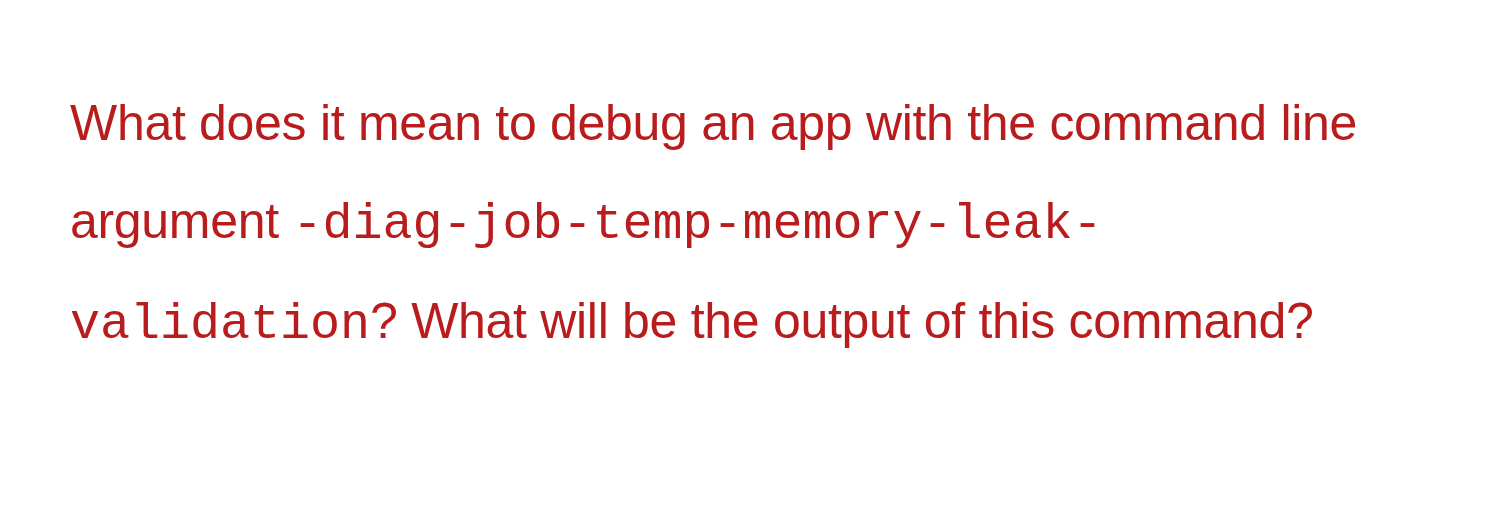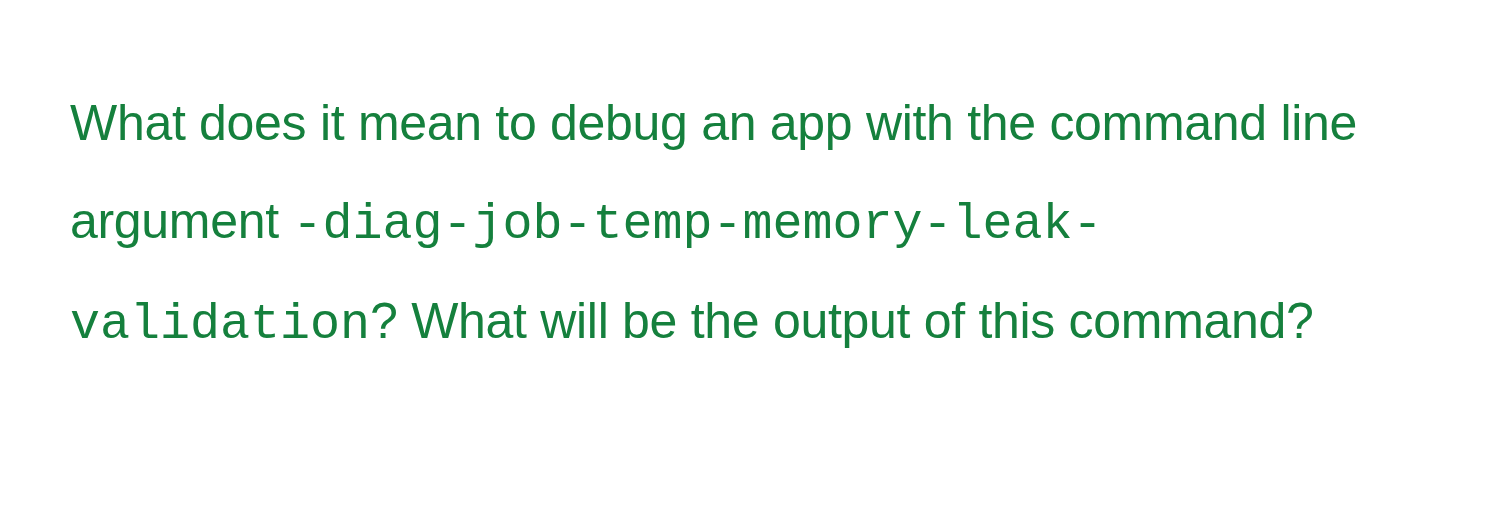--- a/index.html
+++ b/index.html
@@ -10,21 +10,21 @@
     body {
       width: 1500px;
       height: 528px;
       background: #ffffff;
       font-family: -apple-system, BlinkMacSystemFont, 'Segoe UI', Helvetica, Arial, sans-serif;
       padding: 75px 70px;
     }
     .paragraph {
       font-size: 50px;
       line-height: 1.95;
-      color: #15803d;
+      color: #b91c1c;
       letter-spacing: -0.3px;
     }
     .code {
       font-family: 'Courier New', Courier, monospace;
       font-size: 50px;
       letter-spacing: 0px;
     }
   </style>
 </head>
 <body>

